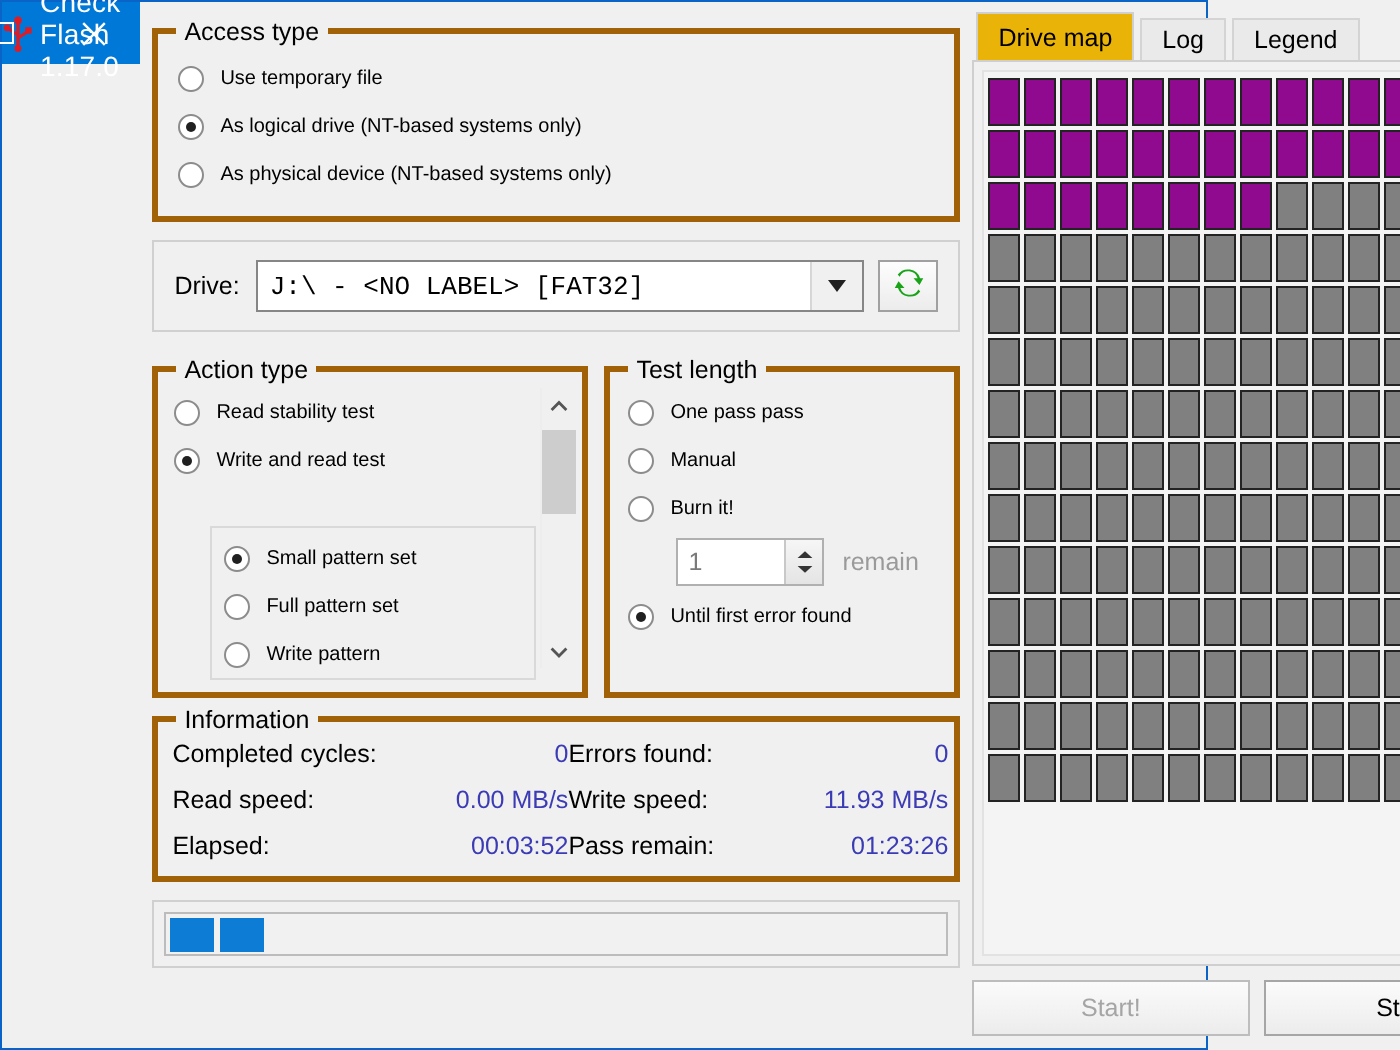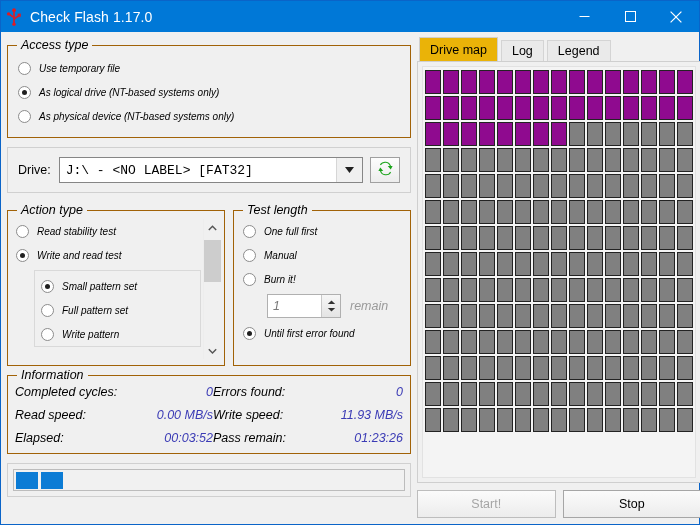--- a/index.html
+++ b/index.html
@@ -4,25 +4,25 @@
 <style>
   * { box-sizing: border-box; margin: 0; padding: 0; }
   html, body {
     width: 700px; height: 525px;
     font-family: "Liberation Sans", sans-serif;
     font-size: 12.5px;
     background: #f0f0f0;
     overflow: hidden;
   }
   #app {
-    width: 700px; height: 525px;
+    width: 604px; height: 525px;
     position: relative;
     background: #f0f0f0;
     border: 1px solid #0a64c8;
-    display: flex; flex-direction: column;
+    display: flex; flex-direction: row;
   }
 
   
   .titlebar {
     height: 31px; min-height: 31px;
     background: #0078d7;
     display: flex; align-items: center;
     position: relative;
   }
   .title-icon {
@@ -46,25 +46,24 @@
   .body {
     flex: 1; display: flex;
     padding: 5px 6px 6px 6px;
     gap: 6px;
   }
   .left-col { width: 404px; display: flex; flex-direction: column; }
   .right-col { flex: 1; display: flex; flex-direction: column; }
 
   
   .group {
-    border: 1px solid #a16207;
+    border: 3px solid #a16207;
     position: relative;
     background: #f0f0f0;
     margin-top: 8px;
-    font-style: italic;
   }
   .group > .legend {
     position: absolute; top: -8px; left: 9px;
     background: #f0f0f0; padding: 0 4px;
     font-size: 12.5px; color: #000;
   }
   .group-inner { padding: 10px 10px 9px 10px; }
 
   
   .radio-row {
@@ -126,21 +125,21 @@
   }
 
   
   .mid-row { display: flex; gap: 8px; margin-top: 9px; }
   .action-group { width: 218px; position: relative; }
   .test-group { flex: 1; position: relative; }
   .action-inner { padding: 8px 4px 6px 8px; display: flex; }
   .action-list { flex: 1; }
   .sub-panel {
     border: 1px solid #d9d9d9;
-    margin-left: 18px; margin-top: 3px;
+    margin-left: 18px; margin-top: 21px;
     padding: 3px 0 0 6px;
     background: #f0f0f0;
   }
   .scrollbar {
     width: 17px; margin-left: 2px;
     background: #f0f0f0;
     border-left: 1px solid #ededed;
     display: flex; flex-direction: column;
     align-items: center;
     height: 140px;
@@ -397,21 +396,21 @@
               </div>
             </div>
           </div>
         </div>
 
         <div class="group test-group">
           <span class="legend">Test length</span>
           <div class="group-inner" style="padding:8px 8px 6px 9px;">
             <div class="radio-row">
               <span class="radio"></span>
-              <span class="radio-label">One full first</span>
+              <span class="radio-label">One pass pass</span>
             </div>
             <div class="radio-row">
               <span class="radio"></span>
               <span class="radio-label">Manual</span>
             </div>
             <div class="radio-row">
               <span class="radio"></span>
               <span class="radio-label">Burn it!</span>
             </div>
             <div class="spin-row">

